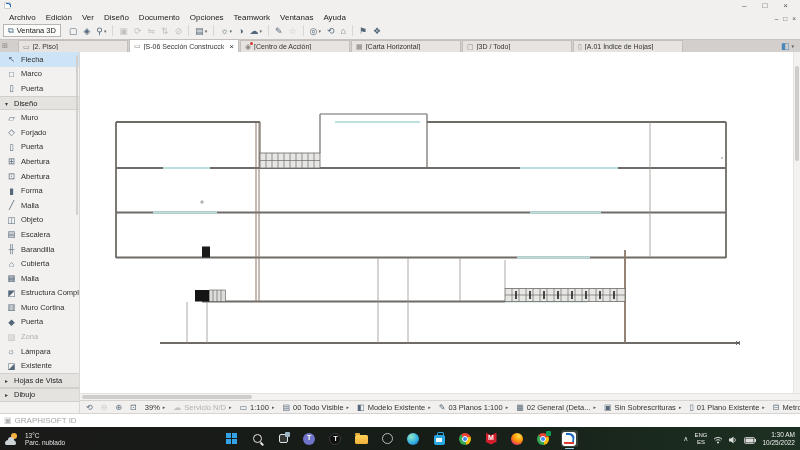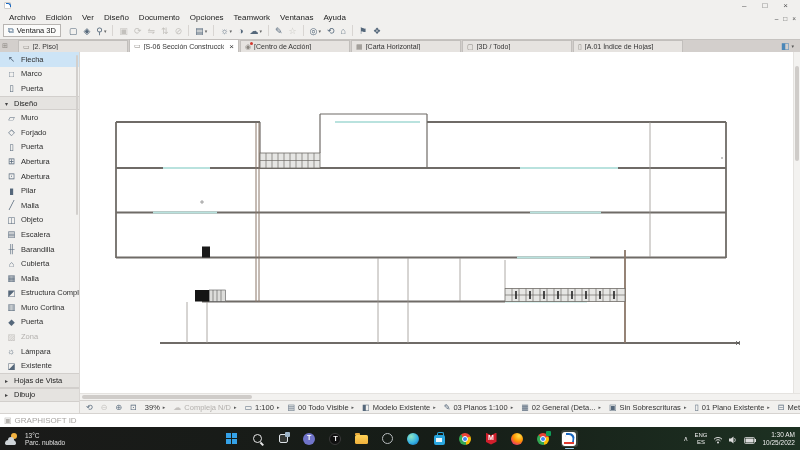--- a/index.html
+++ b/index.html
@@ -325,21 +325,21 @@
           <div class="srow">
             <span class="sicon">⊞</span>
             <span class="slabel">Abertura</span>
           </div>
           <div class="srow">
             <span class="sicon">⊡</span>
             <span class="slabel">Abertura</span>
           </div>
           <div class="srow">
             <span class="sicon">▮</span>
-            <span class="slabel">Pilar</span>
+            <span class="slabel">Forma</span>
           </div>
           <div class="srow">
             <span class="sicon">╱</span>
             <span class="slabel">Malla</span>
           </div>
           <div class="srow">
             <span class="sicon">◫</span>
             <span class="slabel">Objeto</span>
           </div>
           <div class="srow">
@@ -481,21 +481,21 @@
           <span class="oseg">
             <span class="oicon">⊡</span>
           </span>
           <span class="oseg">
             <span class="olabel">39%</span>
             <span class="ocaret">▸</span>
           </span>
           <span class="oseg sep"></span>
           <span class="oseg disabled">
             <span class="oicon">☁</span>
-            <span class="olabel">Compleja N/D</span>
+            <span class="olabel">Servicio N/D</span>
             <span class="ocaret">▸</span>
           </span>
           <span class="oseg sep"></span>
           <span class="oseg">
             <span class="oicon">▭</span>
             <span class="olabel">1:100</span>
             <span class="ocaret">▸</span>
           </span>
           <span class="oseg sep"></span>
           <span class="oseg">

